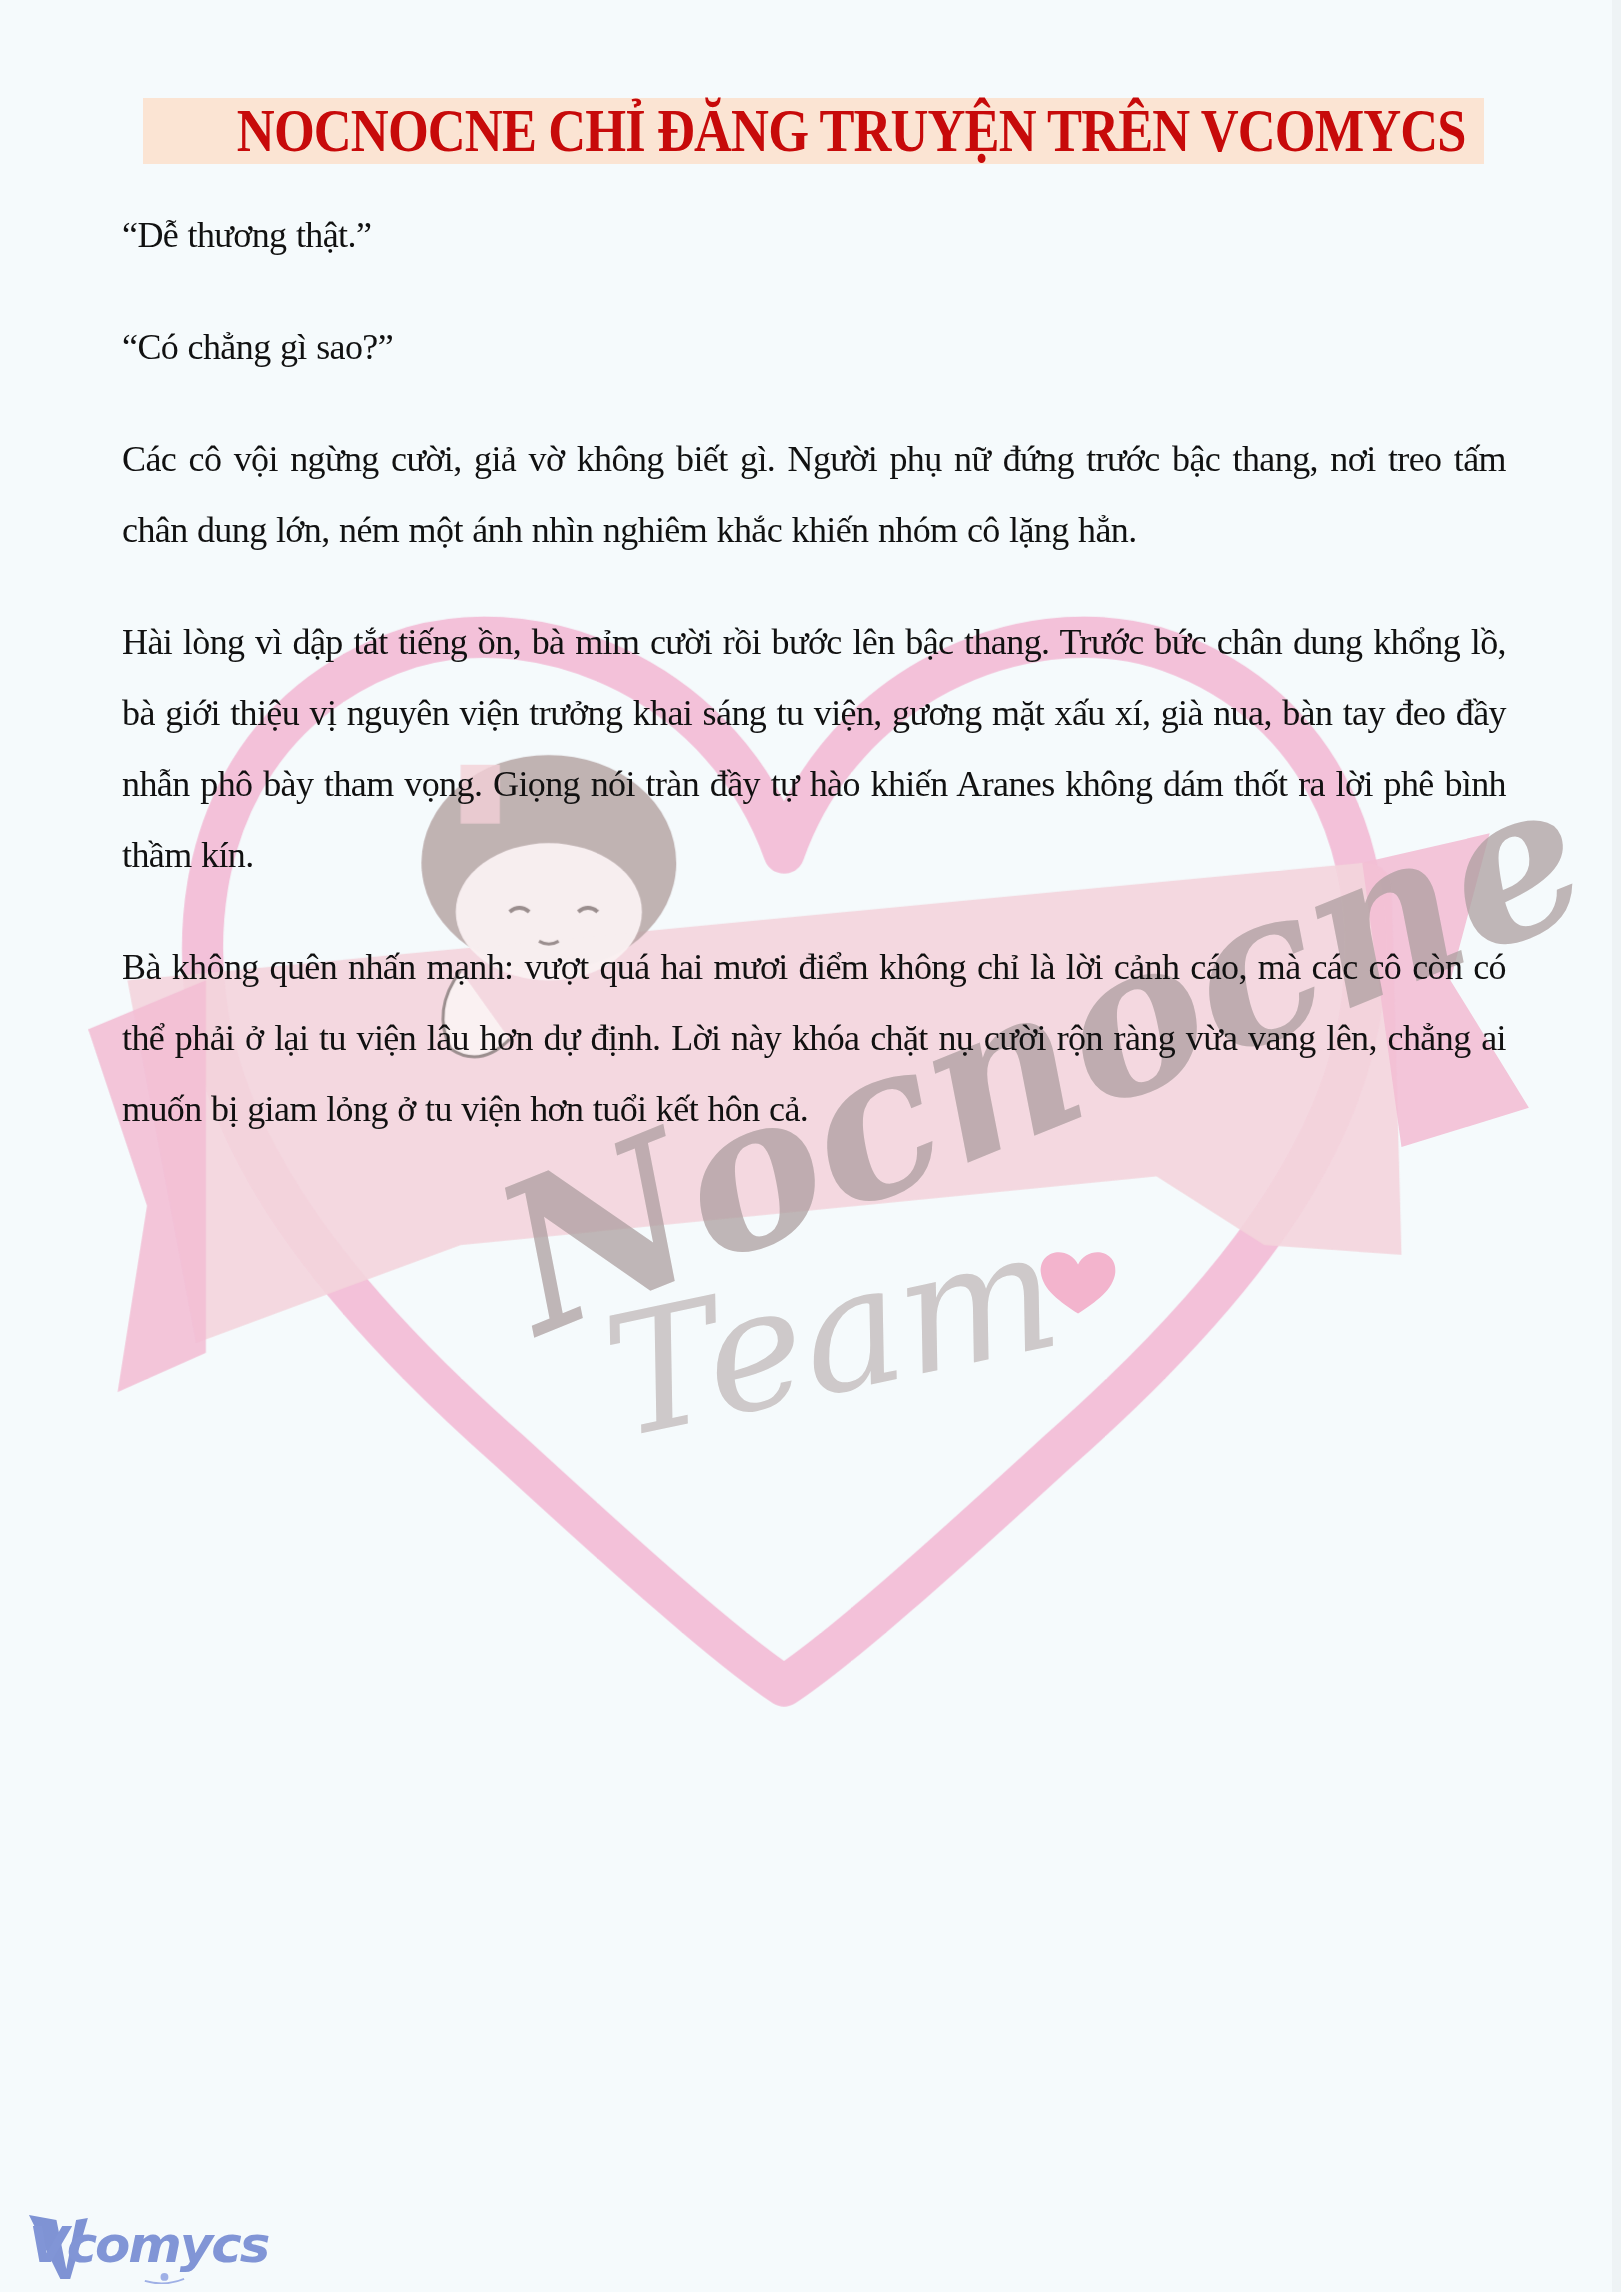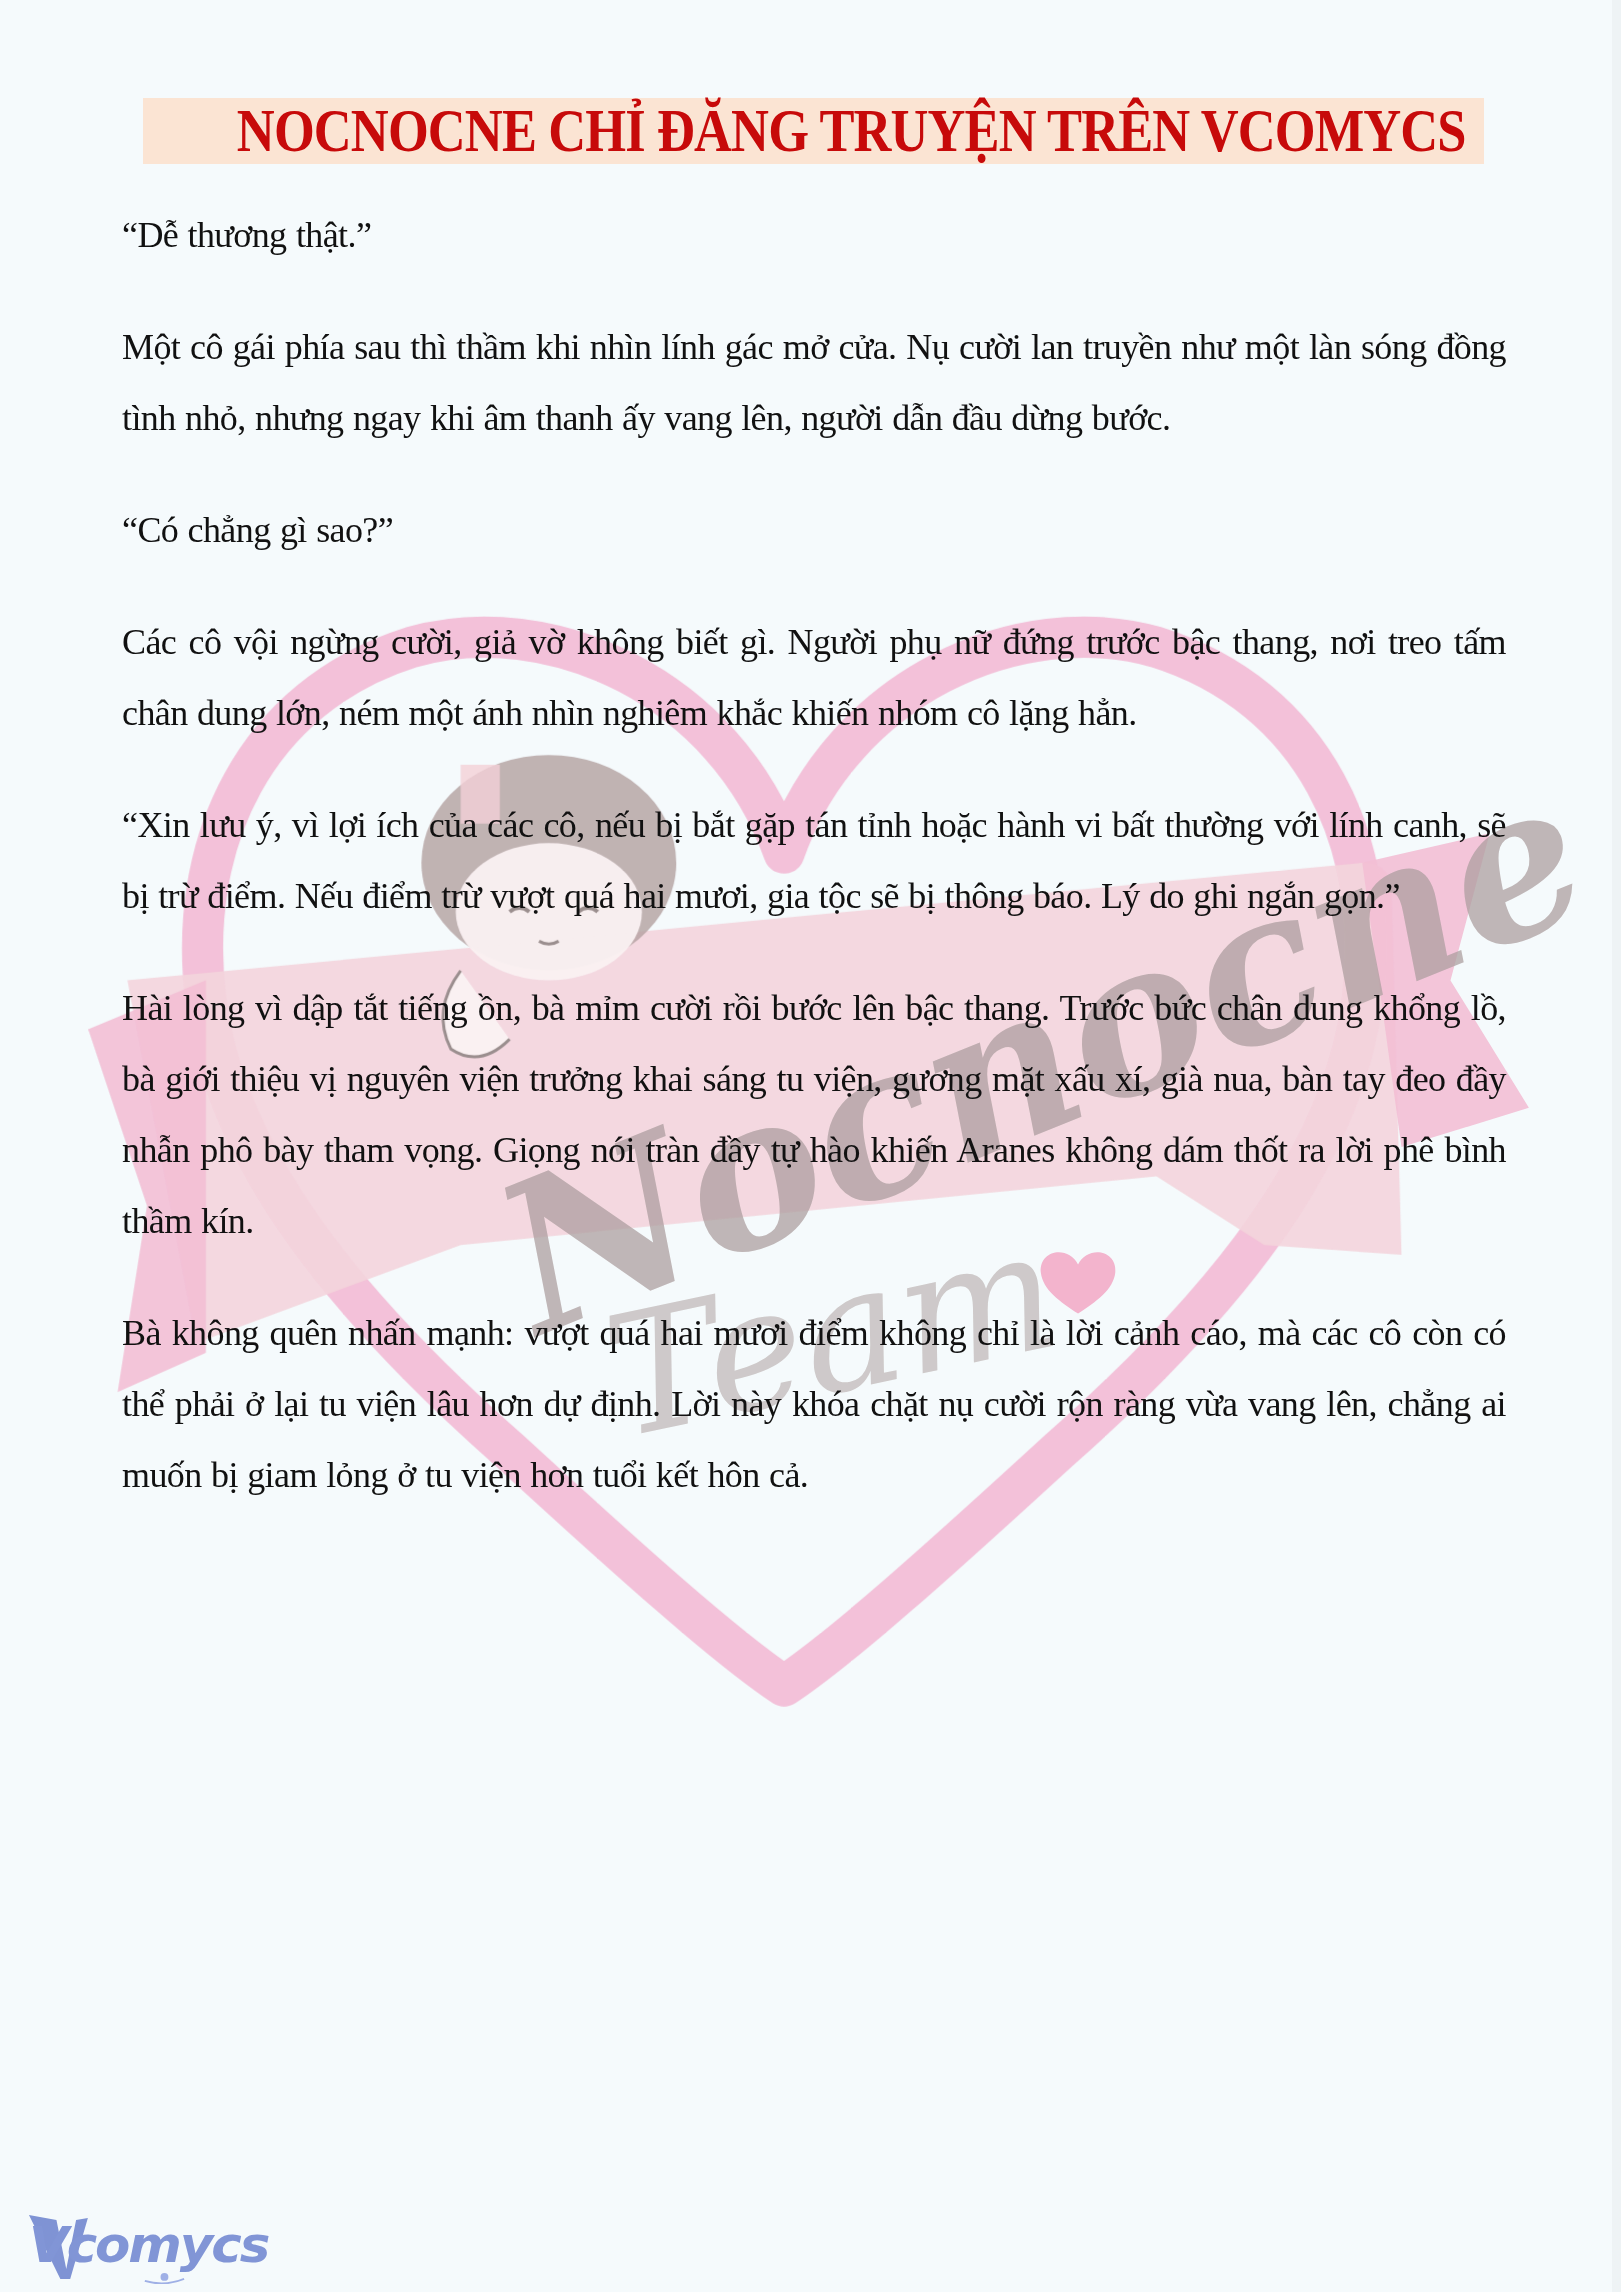--- a/index.html
+++ b/index.html
@@ -154,24 +154,22 @@
 
     <path d="M 1100 1290 c -10 -20 -40 -15 -38 8 c 2 18 20 30 38 42 c 18 -12 36 -24 38 -42 c 2 -23 -28 -28 -38 -8 z" fill="#f2a7c5"></path>
   </g>
 </svg>
 
 <div class="title-band"></div>
 <div class="title-text">NOCNOCNE CHỈ ĐĂNG TRUYỆN TRÊN VCOMYCS</div>
 
 <div class="content">
   <p class="para short">“Dễ thương thật.”</p>
-  <p class="para">Một cô gái phía sau thì thầm khi nhìn lính gác mở cửa. Nụ cười lan truyền như một làn sóng đồng tình nhỏ, nhưng ngay khi âm thanh ấy vang lên, người dẫn đầu dừng bước.</p>
   <p class="para short">“Có chẳng gì sao?”</p>
   <p class="para">Các cô vội ngừng cười, giả vờ không biết gì. Người phụ nữ đứng trước bậc thang, nơi treo tấm chân dung lớn, ném một ánh nhìn nghiêm khắc khiến nhóm cô lặng hẳn.</p>
-  <p class="para">“Xin lưu ý, vì lợi ích của các cô, nếu bị bắt gặp tán tỉnh hoặc hành vi bất thường với lính canh, sẽ bị trừ điểm. Nếu điểm trừ vượt quá hai mươi, gia tộc sẽ bị thông báo. Lý do ghi ngắn gọn.”</p>
   <p class="para">Hài lòng vì dập tắt tiếng ồn, bà mỉm cười rồi bước lên bậc thang. Trước bức chân dung khổng lồ, bà giới thiệu vị nguyên viện trưởng khai sáng tu viện, gương mặt xấu xí, già nua, bàn tay đeo đầy nhẫn phô bày tham vọng. Giọng nói tràn đầy tự hào khiến Aranes không dám thốt ra lời phê bình thầm kín.</p>
   <p class="para">Bà không quên nhấn mạnh: vượt quá hai mươi điểm không chỉ là lời cảnh cáo, mà các cô còn có thể phải ở lại tu viện lâu hơn dự định. Lời này khóa chặt nụ cười rộn ràng vừa vang lên, chẳng ai muốn bị giam lỏng ở tu viện hơn tuổi kết hôn cả.</p>
 </div>
 
 <svg class="footer-logo" viewBox="0 0 220 75" xmlns="http://www.w3.org/2000/svg">
   <path d="M 2 5 L 30 10 L 40 60 L 50 10 L 62 8 L 44 70 L 34 70 Z" fill="#7f93d4"></path>
   <circle cx="140" cy="68" r="4" fill="#9fb0e6"></circle>
   <path d="M 120 72 q 20 6 40 -2" stroke="#9fb0e6" stroke-width="2" fill="none"></path>
 </svg>
 <div class="footer-logo-text">Vcomycs</div>

